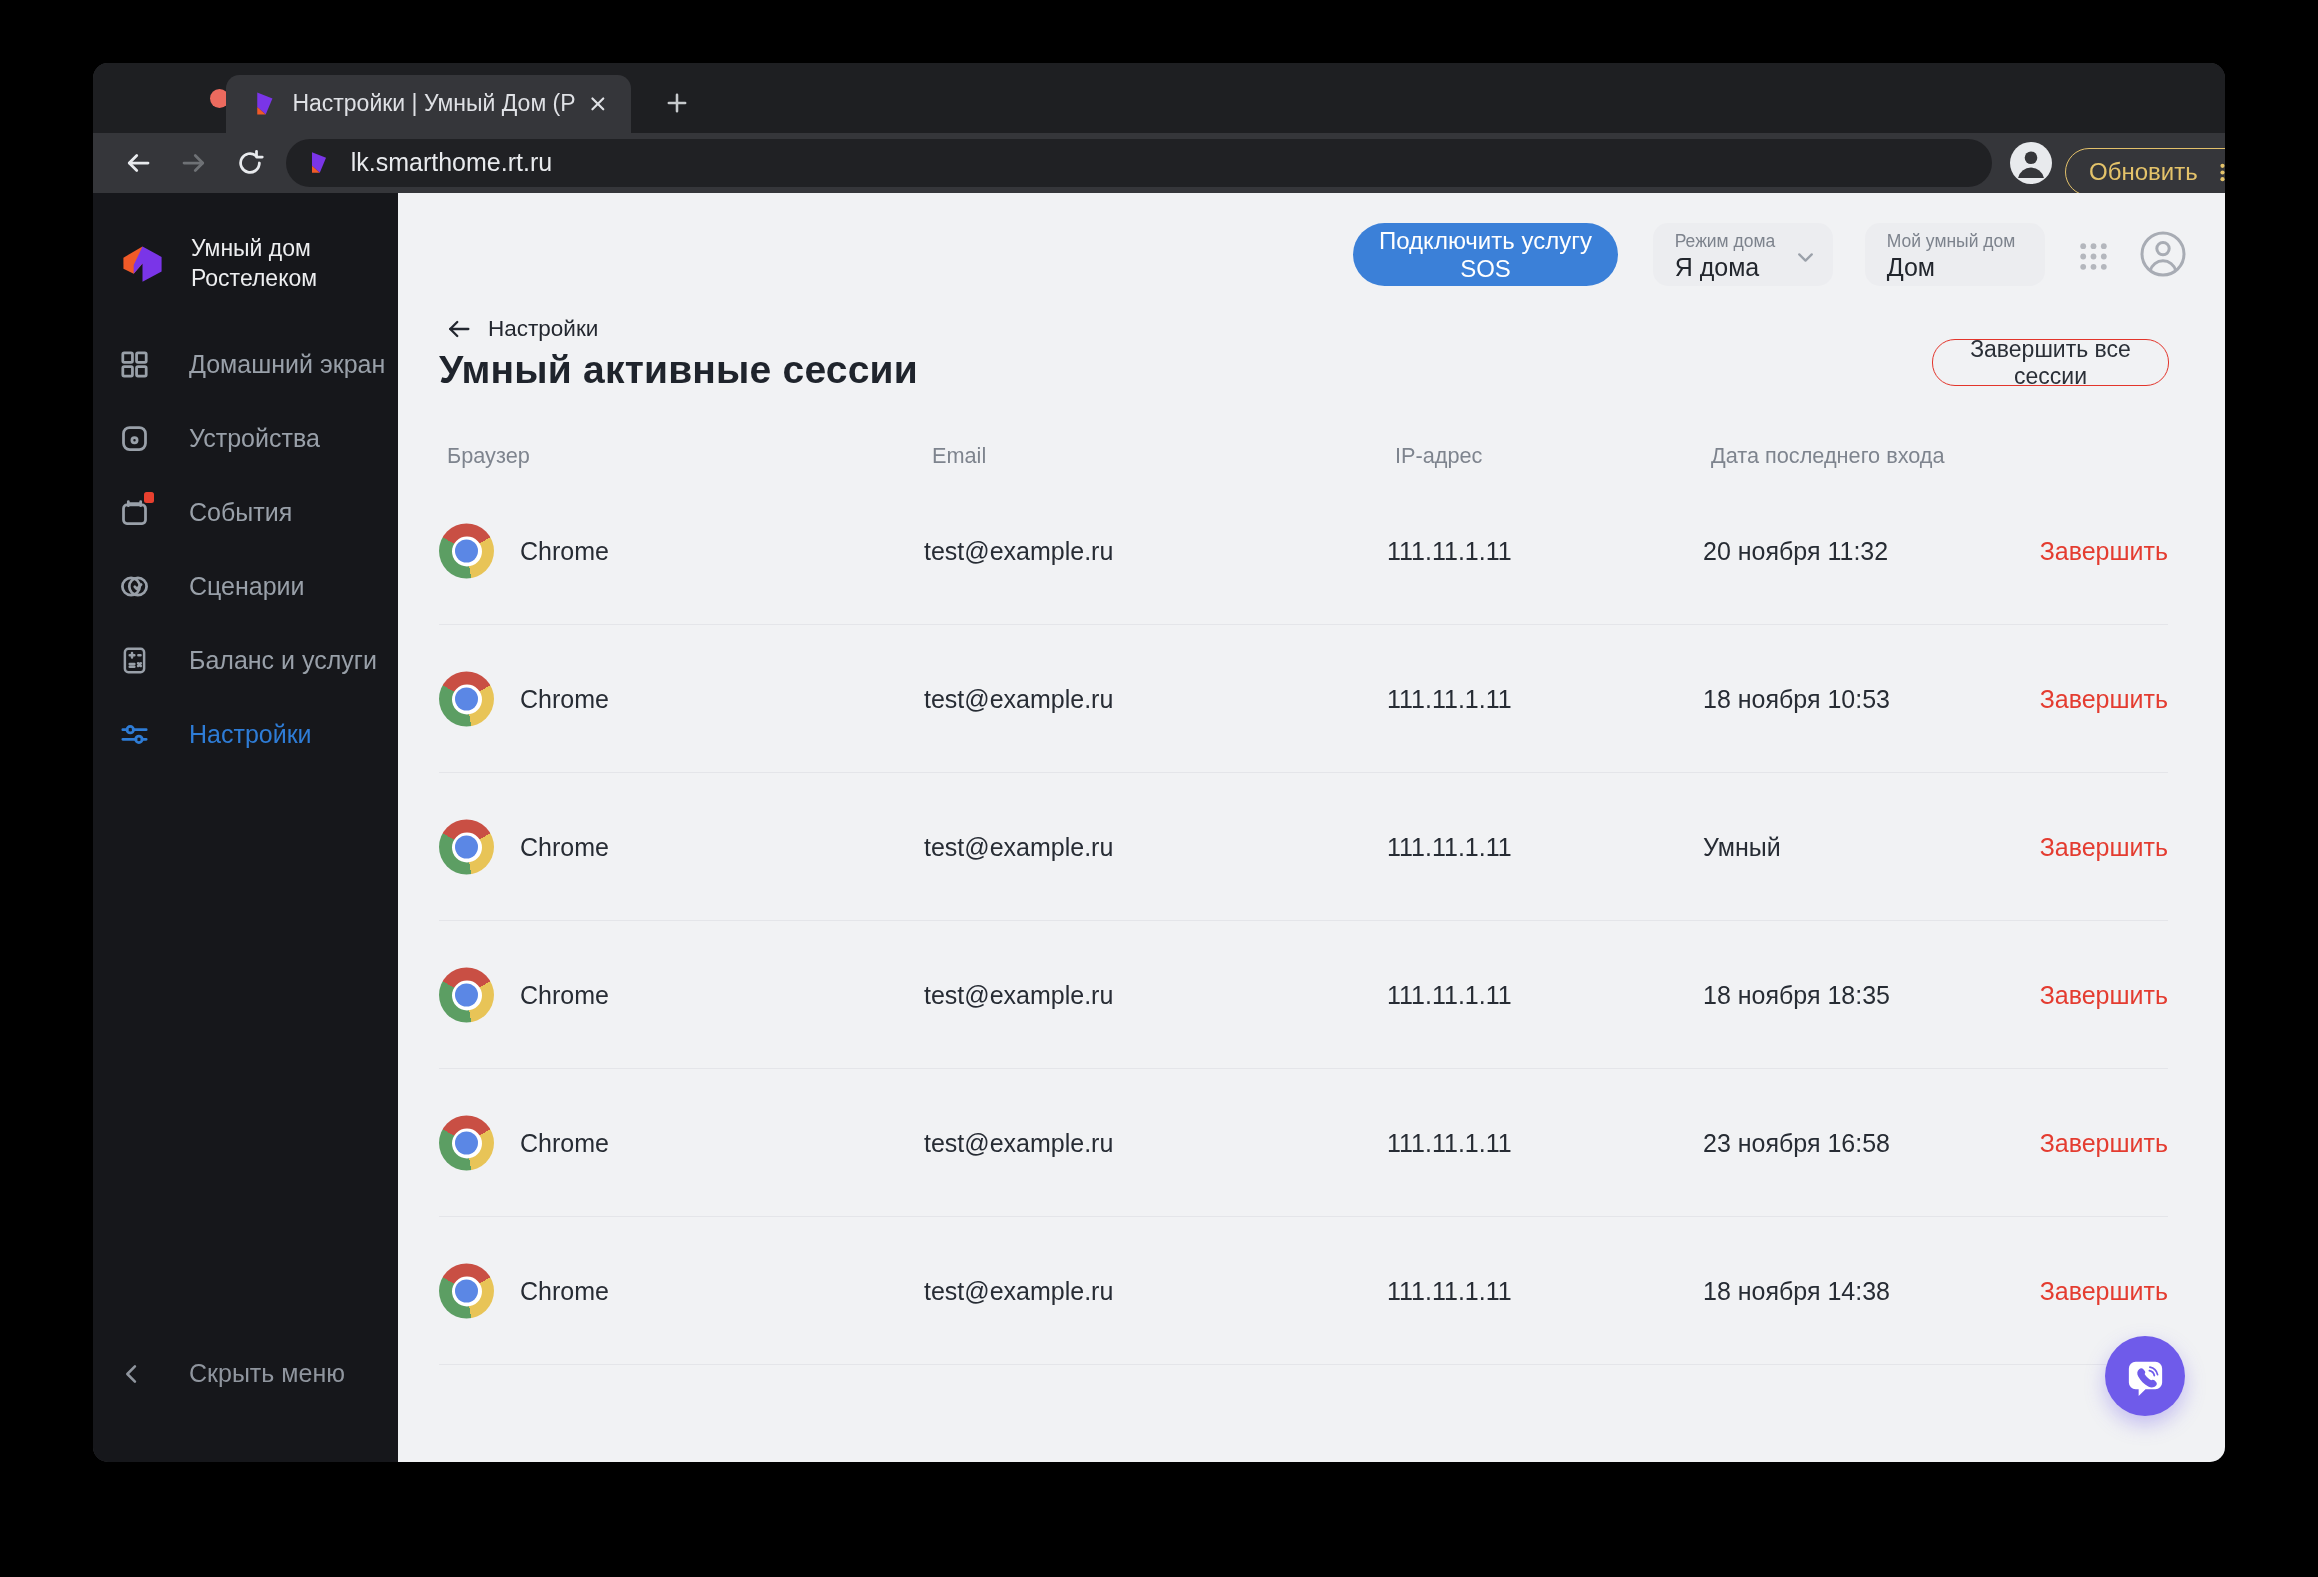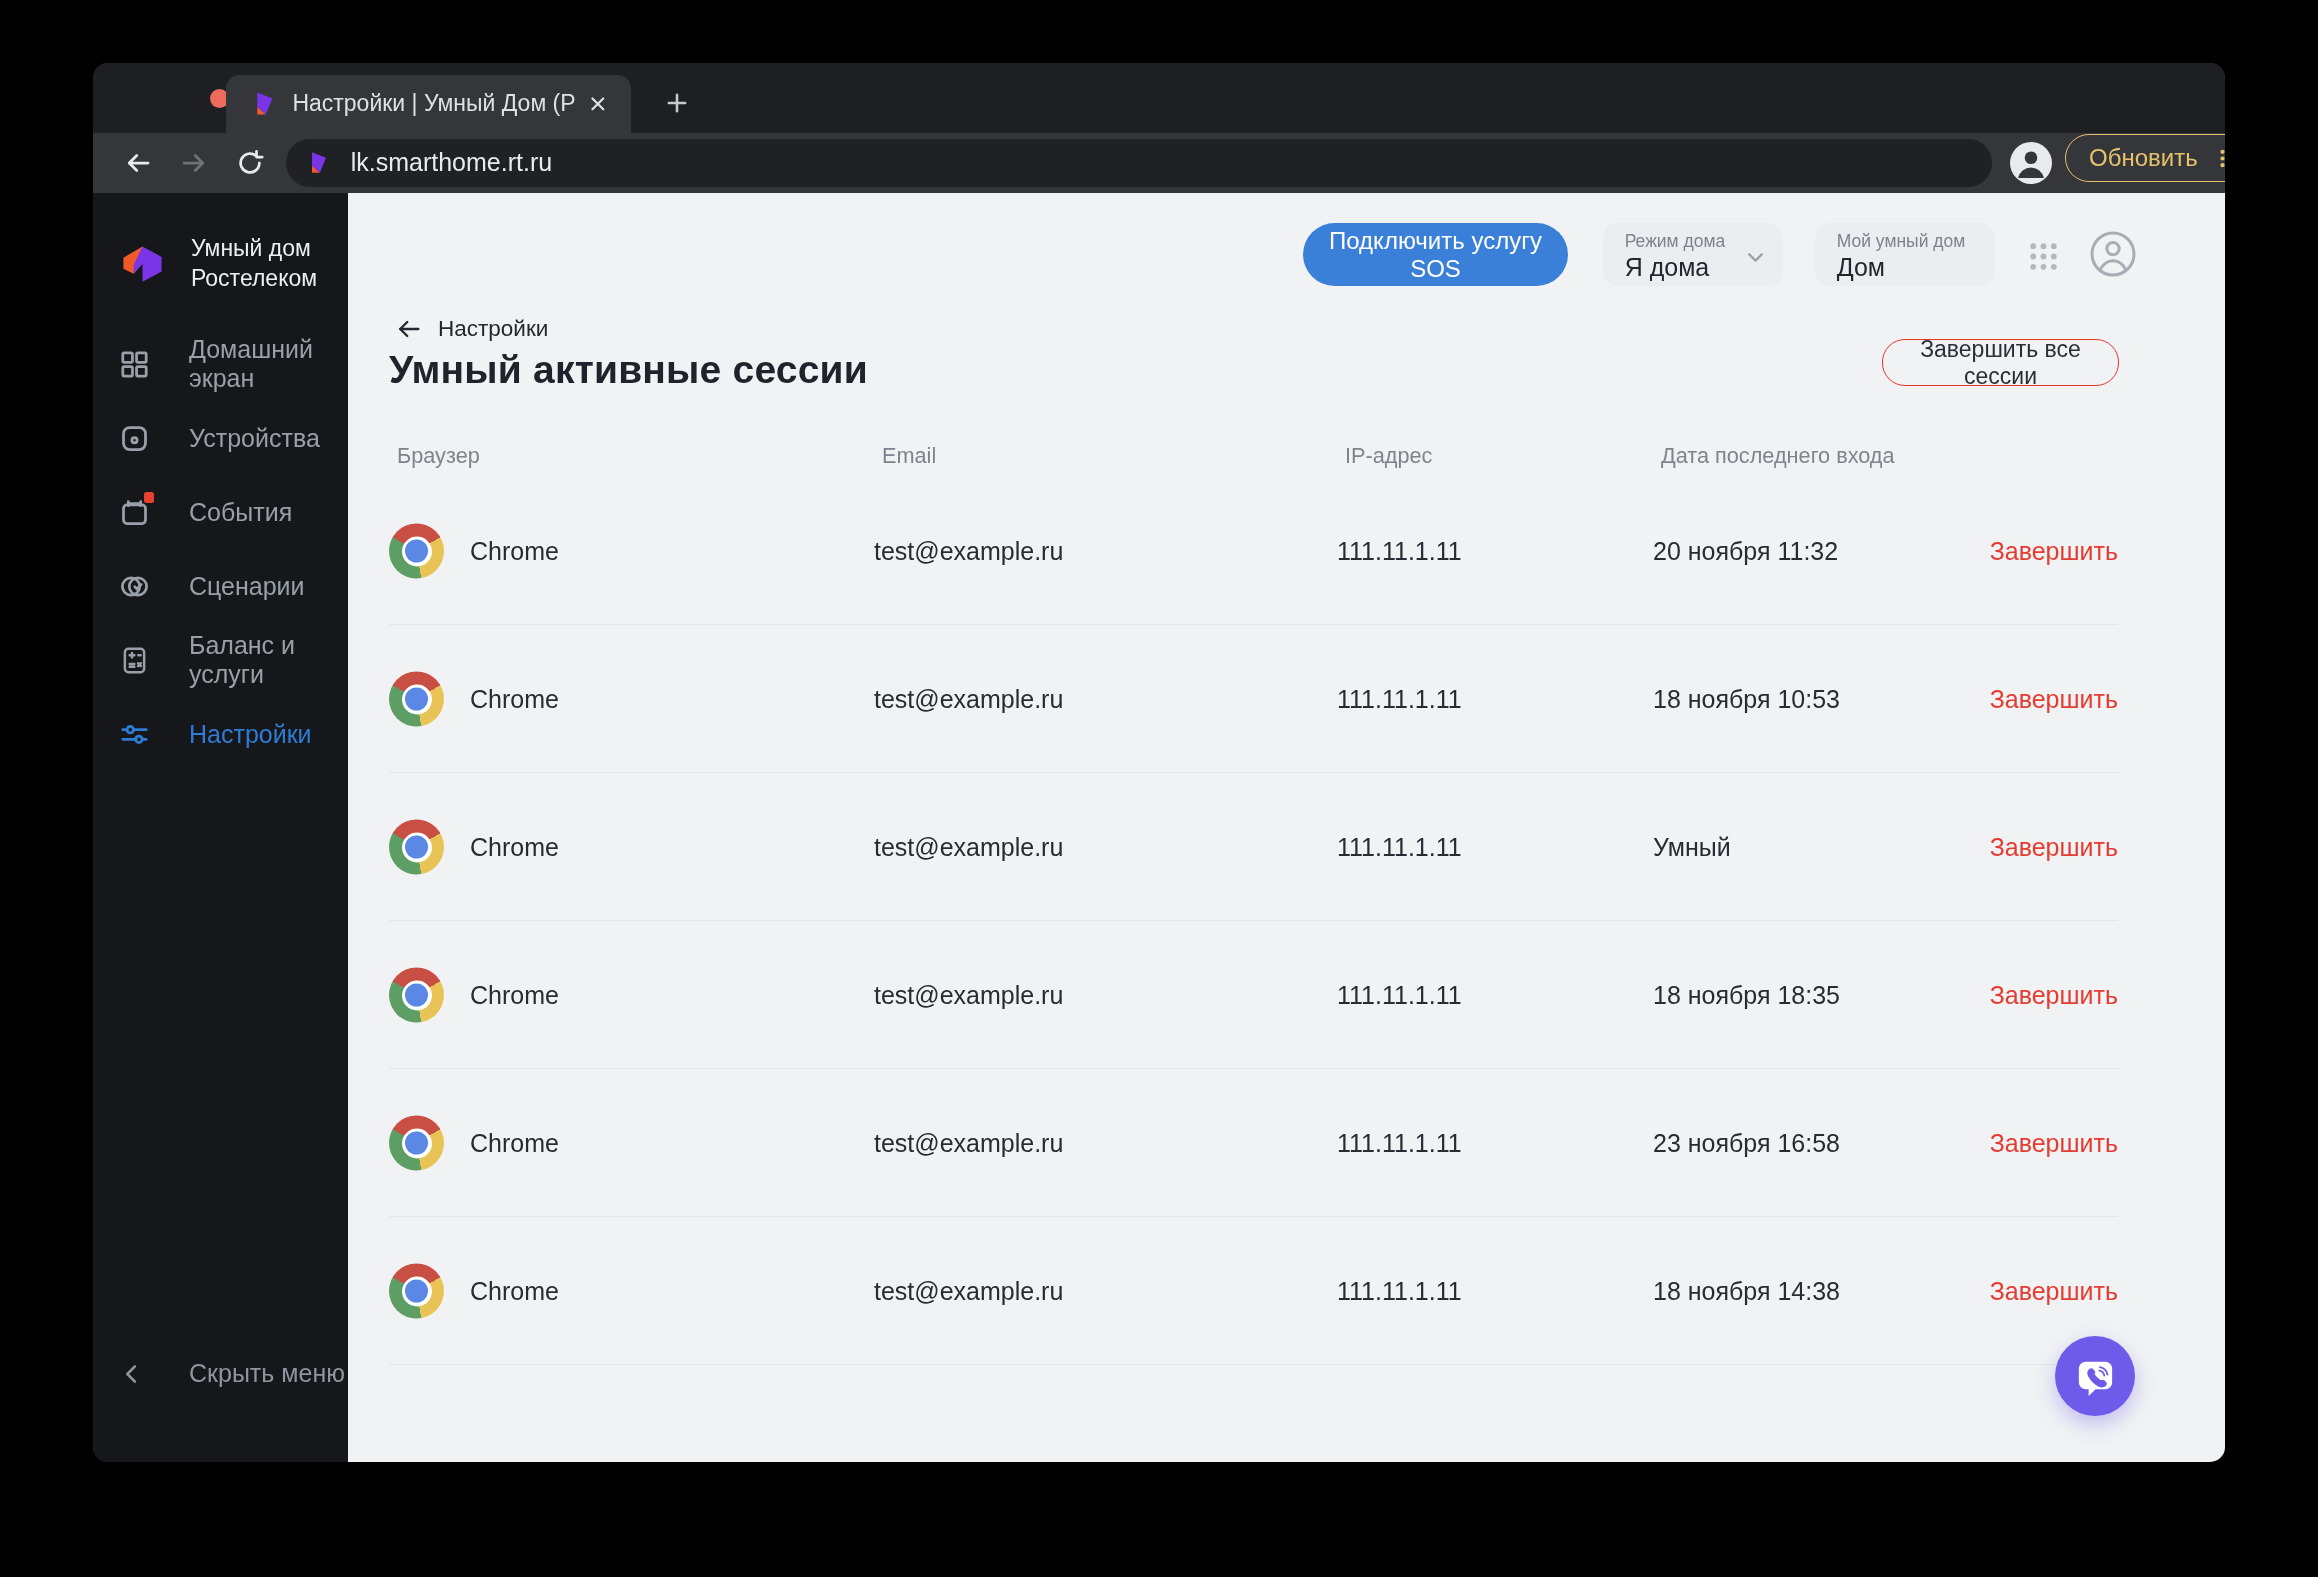--- a/index.html
+++ b/index.html
@@ -34,30 +34,30 @@
   .nav-btn svg { width:30px; height:30px; }
   .btn-back { left:21.7px; color:#E8EAED; }
   .btn-fwd  { left:77px; color:#6E7175; }
   .btn-reload { left:133px; color:#E8EAED; }
   .urlbar { position:absolute; left:193px; top:5.8px; width:1706px; height:48px; border-radius:24px;
             background:#202124; display:flex; align-items:center; padding:0 23px; }
   .url-favicon { width:20px; height:25px; }
   .url-text { margin-left:21.7px; font-size:25px; color:#E8EAED; }
   .tb-avatar { position:absolute; left:1917px; top:9.2px; width:42px; height:42px; border-radius:50%; background:#E8EAED; overflow:hidden; }
   .tb-avatar svg { width:42px; height:42px; }
-  .update-pill { position:absolute; left:1972px; top:1px; height:48px; padding:0 15px 0 23px; border:1.7px solid #E2C06A;
+  .update-pill { position:absolute; left:1972px; top:15px; height:48px; padding:0 15px 0 23px; border:1.7px solid #E2C06A;
                  border-radius:24px; display:flex; align-items:center; gap:13.3px; color:#E4C36A; }
   .update-label { font-size:24px; }
   .update-dots svg { width:23px; height:23px; display:block; }
 
   
   .content { position:relative; display:flex; height:1269px; }
 
   
-  .sidebar { position:relative; width:255px; background:#16171B; flex:0 0 auto;text-decoration:underline; }
+  .sidebar { position:relative; width:305px; background:#16171B; flex:0 0 auto;text-decoration:underline; }
   .logo { position:absolute; left:26px; top:40px; display:flex; align-items:center; }
   .logo-icon { width:47px; height:47px; }
   .logo-text { margin-left:25px; font-size:23px; line-height:30px; color:#EDEEF0; font-weight:500; }
   .nav-list { position:absolute; left:0; top:134px; width:100%; }
   .nav-item { position:relative; height:74px; display:flex; align-items:center; padding-left:25px; cursor:pointer; color:#99A0A9; }
   .nav-item.active { color:#2E7CD6; }
   .nav-icon { position:relative; width:33px; height:33px; flex:0 0 auto; }
   .nav-icon svg { width:33px; height:33px; }
   .nav-badge { position:absolute; right:-3.3px; top:-3.3px; width:10.8px; height:10.8px; border-radius:2.5px; background:#E8402F; }
   .nav-label { margin-left:38px; font-size:25px; }

